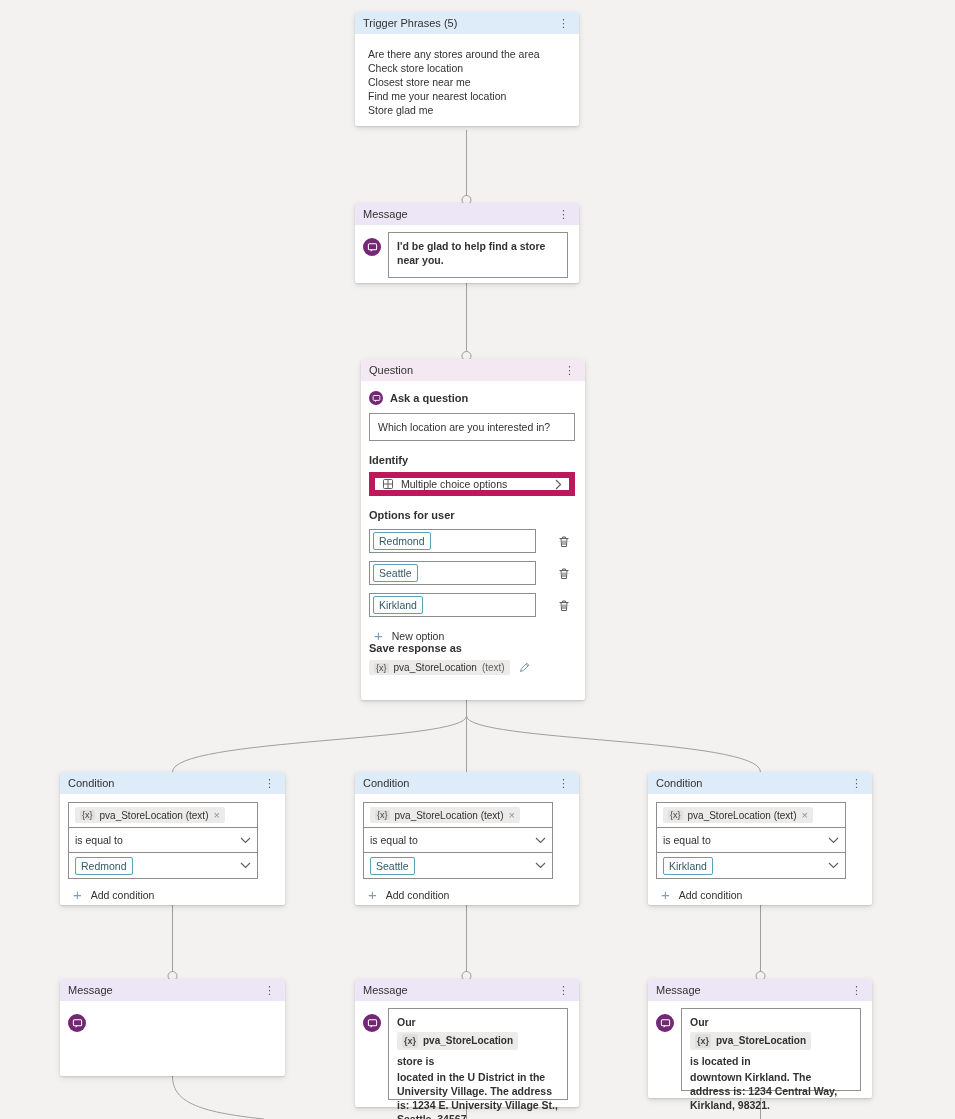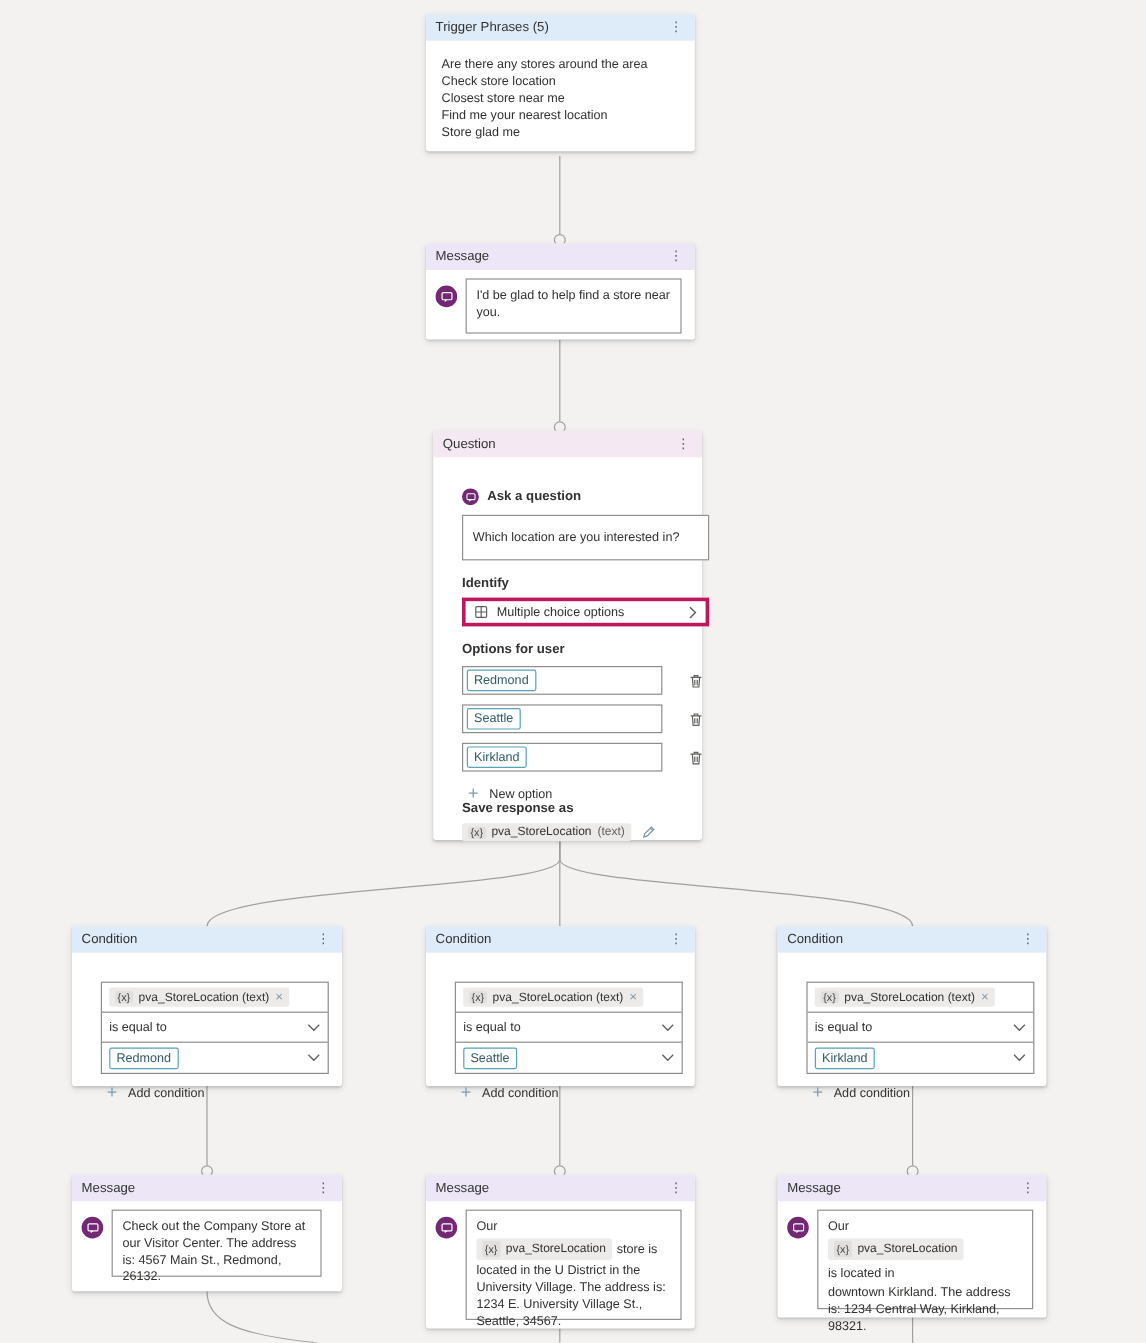--- a/index.html
+++ b/index.html
@@ -9,31 +9,31 @@
   .card{position:absolute;background:#fff;border-radius:2px;z-index:1;
         box-shadow:0 1px 2px rgba(0,0,0,.12),0 2px 6px rgba(0,0,0,.11);
         color:#323130;font-size:10.5px;}
   .hdr{height:22px;display:flex;align-items:center;justify-content:space-between;
        padding:0 8px;font-size:11px;color:#323130;border-radius:2px 2px 0 0;}
   .hdr-blue{background:#deecf9;}
   .hdr-purple{background:#ece6f6;}
   .hdr-pink{background:#f4e8f3;}
   .more{color:#605e5c;font-size:11px;line-height:1;padding:0 2px;cursor:pointer;}
   .phrases{padding:13px 0 0 13px;line-height:14px;color:#323130;}
-  .body-pad{padding:24px;}
+  .body-pad{padding:8px;}
   .tb{border:1px solid #919190;background:#fff;line-height:14px;color:#323130;
       padding:6px 8px;box-sizing:border-box;}
-  .msgrow{display:flex;align-items:flex-start;padding:7px 0 0 8px;}
+  .msgrow{display:flex;align-items:flex-start;padding:7px 0 0 8px;font-weight:bold;}
   .bubble{width:18px;height:18px;border-radius:50%;background:#742774;flex:0 0 18px;
           display:flex;align-items:center;justify-content:center;margin-top:6px;}
   .bubble svg{display:block;}
   .qicon{width:14px;height:14px;border-radius:50%;background:#742774;flex:0 0 14px;
          display:flex;align-items:center;justify-content:center;}
   .sec-label{font-weight:bold;font-size:11px;color:#323130;}
-  .field{border:3px solid #be185d;background:#fff;display:flex;align-items:center;
+  .field{border:6px solid #be185d;background:#fff;display:flex;align-items:center;
          box-sizing:border-box;padding:0 7px;color:#323130;}
   .chip-teal{border:1px solid #57a4b4;border-radius:2px;background:#fcfefe;
              padding:2px 5px;font-size:10.5px;color:#355b63;display:inline-block;}
   .chip-gray{background:#edebe9;border-radius:2px;padding:2px 5px;font-size:10px;
              color:#323130;display:inline-flex;align-items:center;gap:5px;}
   .x-badge{background:#e1dfdd;border-radius:2px;padding:0 2px;font-size:9px;color:#484644;}
   .close-x{color:#7f95a8;font-size:11px;cursor:pointer;}
   .plus{color:#7d9fb8;font-size:15px;font-weight:400;line-height:12px;margin-right:9px;}
   .linkrow{display:flex;align-items:center;color:#323130;cursor:pointer;}
   .cond-box{border:1px solid #8f8d8b;width:190px;box-sizing:border-box;}
@@ -116,21 +116,21 @@
     <div class="body-pad">
       <div style="display:flex;align-items:center;gap:7px;margin-top:2px;">
         <span class="qicon">
           <svg width="9" height="9" viewBox="0 0 12 12">
               <rect x="1.5" y="2" width="9" height="6.5" rx="1.2" fill="none" stroke="#fff" stroke-width="1.2"></rect>
               <path d="M4 8.5 v2.2 l2.4-2.2" fill="#fff"></path>
             </svg>
         </span>
         <span class="sec-label">Ask a question</span>
       </div>
-      <div class="tb" style="margin-top:8px;width:206px;height:38px;display:flex;align-items:center;">
+      <div class="tb" style="margin-top:8px;width:206px;height:28px;display:flex;align-items:center;">
         <span>Which location are you interested in?</span>
       </div>
       <div class="sec-label" style="margin-top:13px;">Identify</div>
       <div class="field" style="margin-top:6px;width:206px;height:24px;">
         <span style="display:flex;margin-right:7px;">
           <svg width="12" height="12" viewBox="0 0 12 12" fill="none" stroke="#605e5c" stroke-width="1">
               <rect x="1.5" y="1.5" width="9" height="9" rx="1"></rect>
               <path d="M1.5 6h9M6 1.5v9"></path>
             </svg>
         </span>
@@ -321,23 +321,20 @@
       <span>Message</span>
       <span class="more">⋮</span>
     </div>
     <div class="msgrow">
       <span class="bubble">
         <svg width="11" height="11" viewBox="0 0 12 12">
             <rect x="1.5" y="2" width="9" height="6.5" rx="1.2" fill="none" stroke="#fff" stroke-width="1.1"></rect>
             <path d="M4 8.5 v2.2 l2.4-2.2" fill="#fff"></path>
           </svg>
       </span>
-      <div class="tb" style="margin-left:7px;width:175px;height:56px;">
-        <span>Check out the Company Store at our Visitor Center. The address is: 4567 Main St., Redmond, 26132.</span>
-      </div>
     </div>
   </div>
 
   <div class="card" style="left:355px;top:979px;width:224px;height:128px;">
     <div class="hdr hdr-purple">
       <span>Message</span>
       <span class="more">⋮</span>
     </div>
     <div class="msgrow">
       <span class="bubble">

